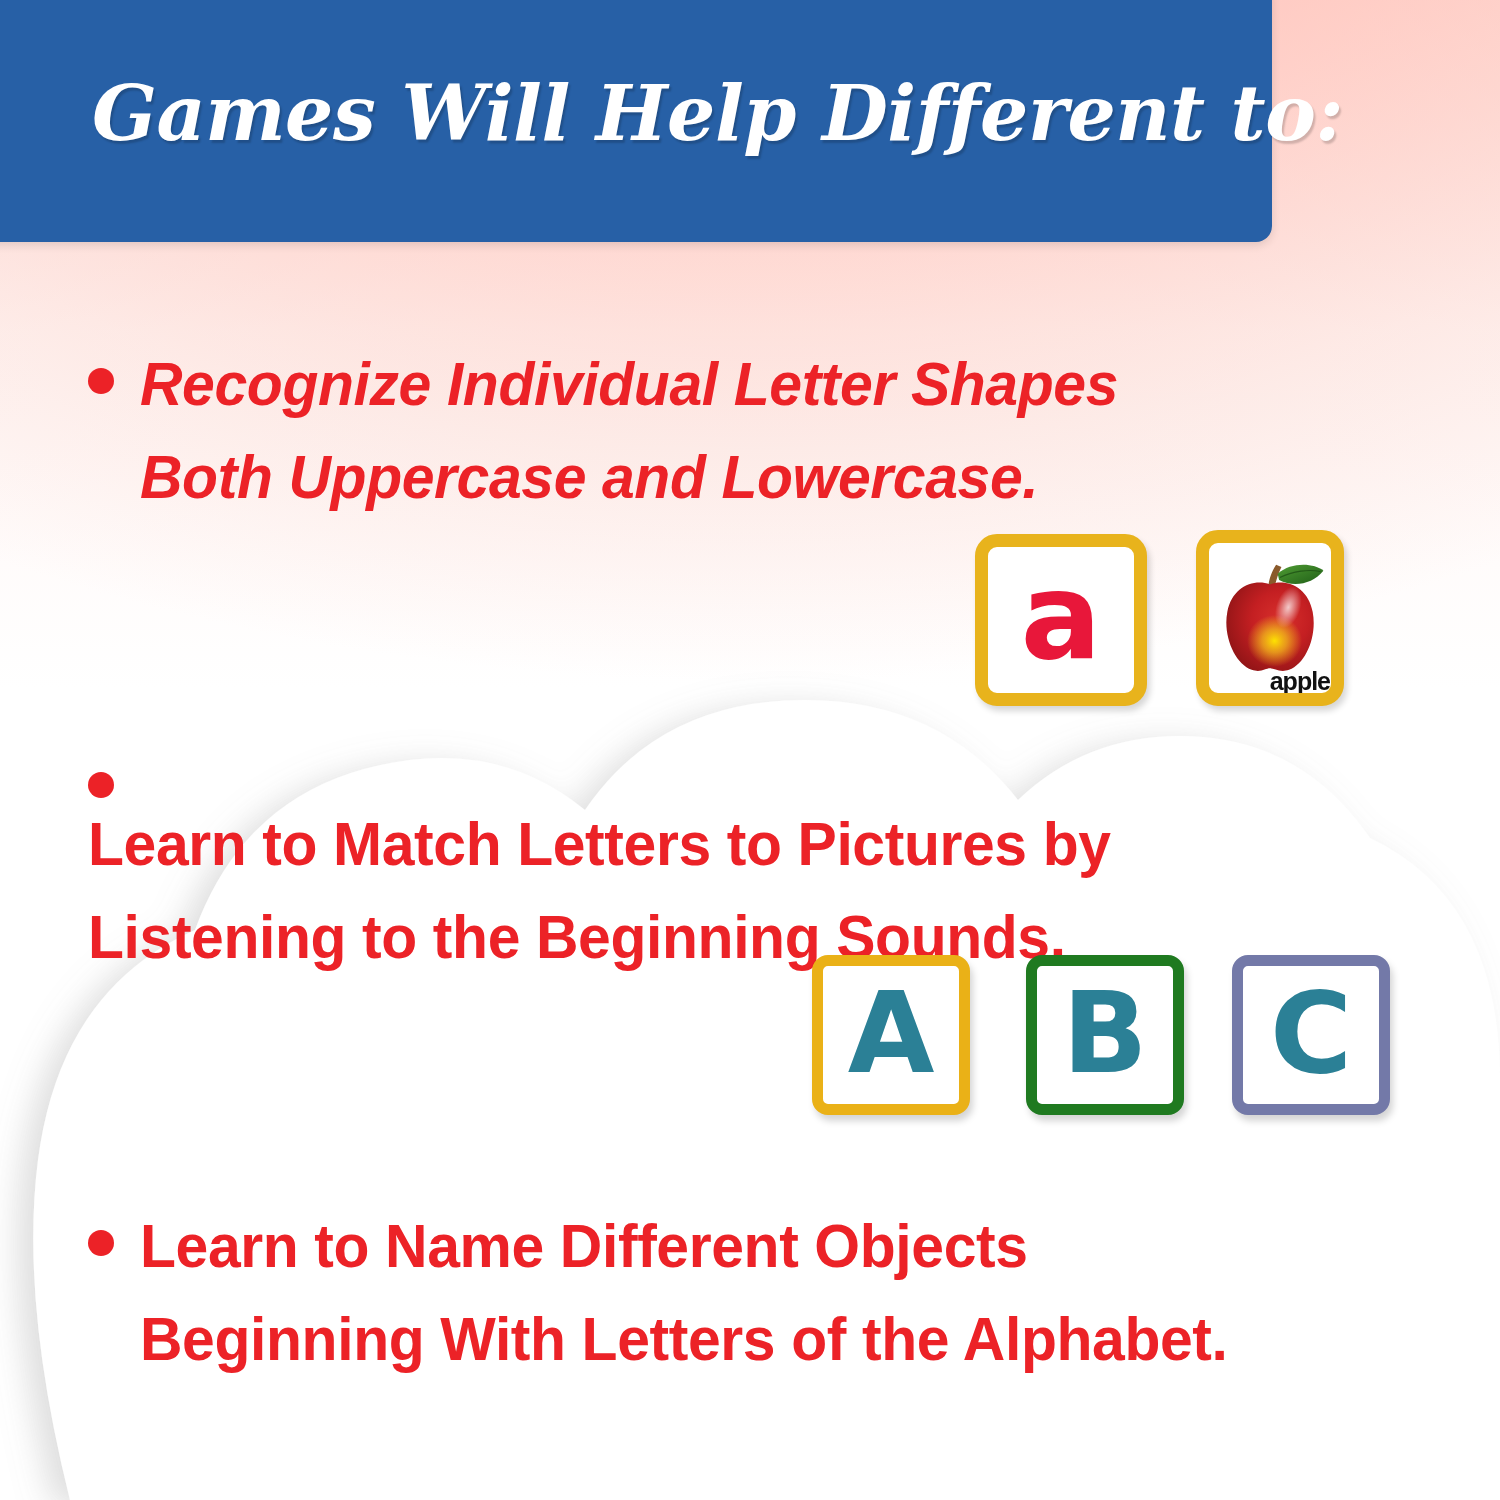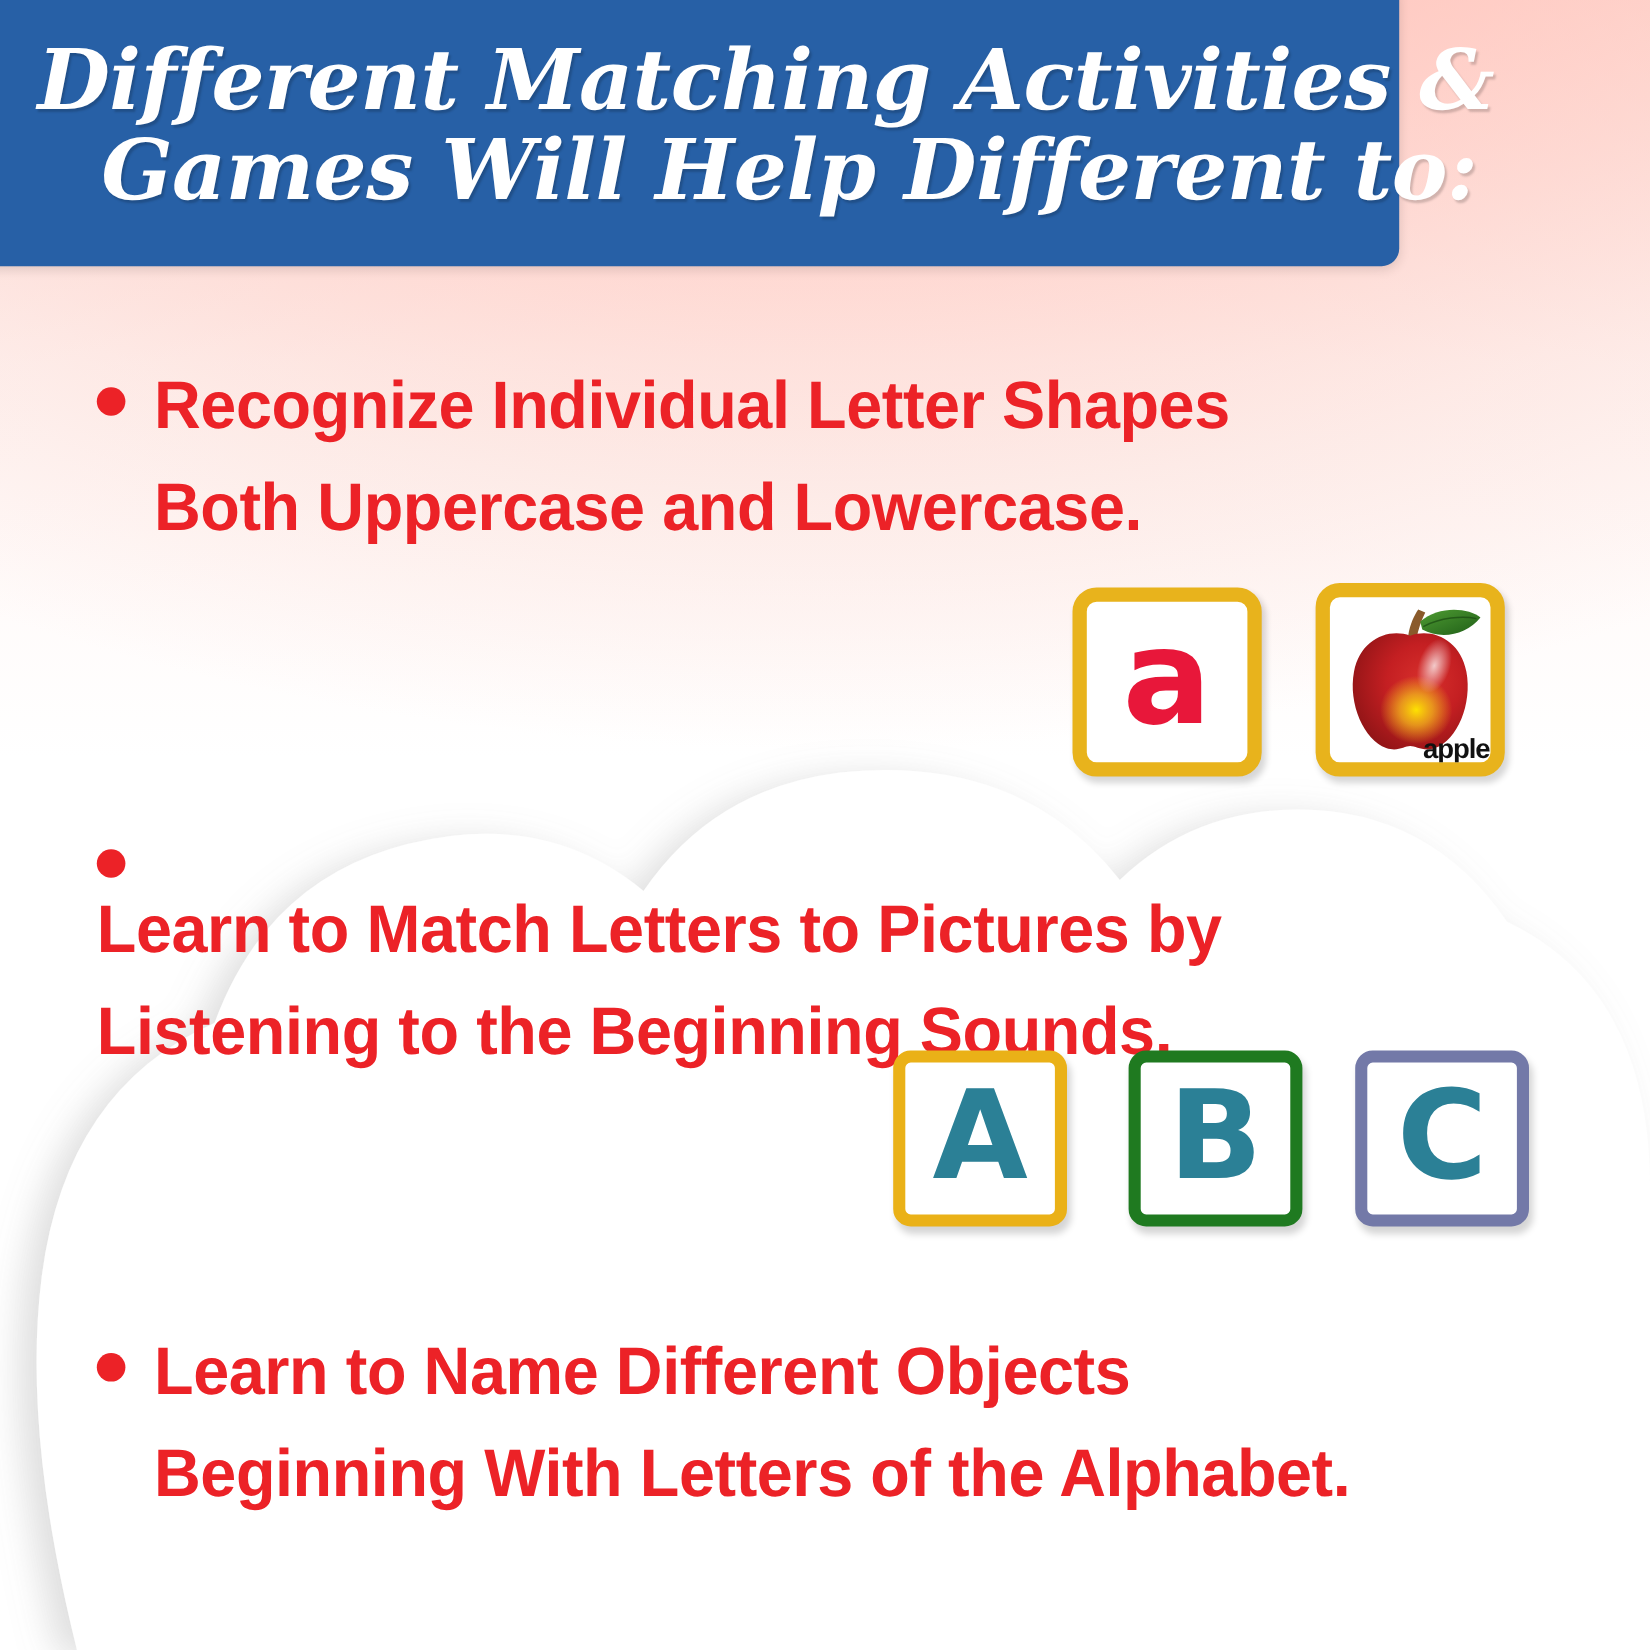--- a/index.html
+++ b/index.html
@@ -74,21 +74,21 @@
   .bullet-text {
     color:#ec2227;
     font-family:"Liberation Sans", sans-serif;
     font-weight:bold;
     font-size:61px;
     line-height:1.53;
     letter-spacing:-0.4px;
     transform: scaleX(0.965);
     transform-origin: left top;
   }
-  #bullet-0 { left:88px;  top:70px;  width:1100px; }
+  #bullet-0 { left:88px;  top:86px;  width:1100px;font-style:italic; }
   #bullet-1 { left:88px;  top:490px; width:1260px;flex-direction:column; }
   #bullet-2 { left:88px;  top:948px; width:1230px; }
 
   .tile {
     position:absolute;
     background:#ffffff;
     display:flex; align-items:center; justify-content:center;
     box-shadow: 3px 5px 6px rgba(0,0,0,.16);
   }
 
@@ -100,21 +100,21 @@
   }
   #card-a .glyph {
     color:#e8173a;
     font-family:"DejaVu Sans", sans-serif;
     font-weight:bold;
     font-size:120px;
     line-height:1;
     margin-top:-6px;
   }
   #card-apple {
-    left:1196px; top:530px; width:172px; height:176px;
+    left:1196px; top:530px; width:148px; height:176px;
     border:13px solid #e8b31c;
     border-radius:22px;
     overflow:hidden;
   }
   #apple-art { position:relative; width:100%; height:100%; }
   #apple-label {
     position:absolute; right:1px; bottom:-3px;
     font-family:"Liberation Sans", sans-serif;
     font-weight:bold;
     font-size:25px;
@@ -174,21 +174,20 @@
         Q 510 748 410 760
         Q 250 780 195 930
         Q 60 990 38 1160
         Q 20 1300 70 1500
         Z"></path>
     </g>
   </svg>
 </div>
 
 <div id="title-banner">
-  <div class="title-line l1">Different Matching Activities &amp;</div>
   <div class="title-line l2">Games Will Help Different to:</div>
 </div>
 
 <div id="bullet-list">
 
   <div class="bullet-row" id="bullet-0">
     <span class="bullet-dot"></span>
     <span class="bullet-text">Recognize Individual Letter Shapes Both Uppercase and Lowercase.</span>
   </div>
 

